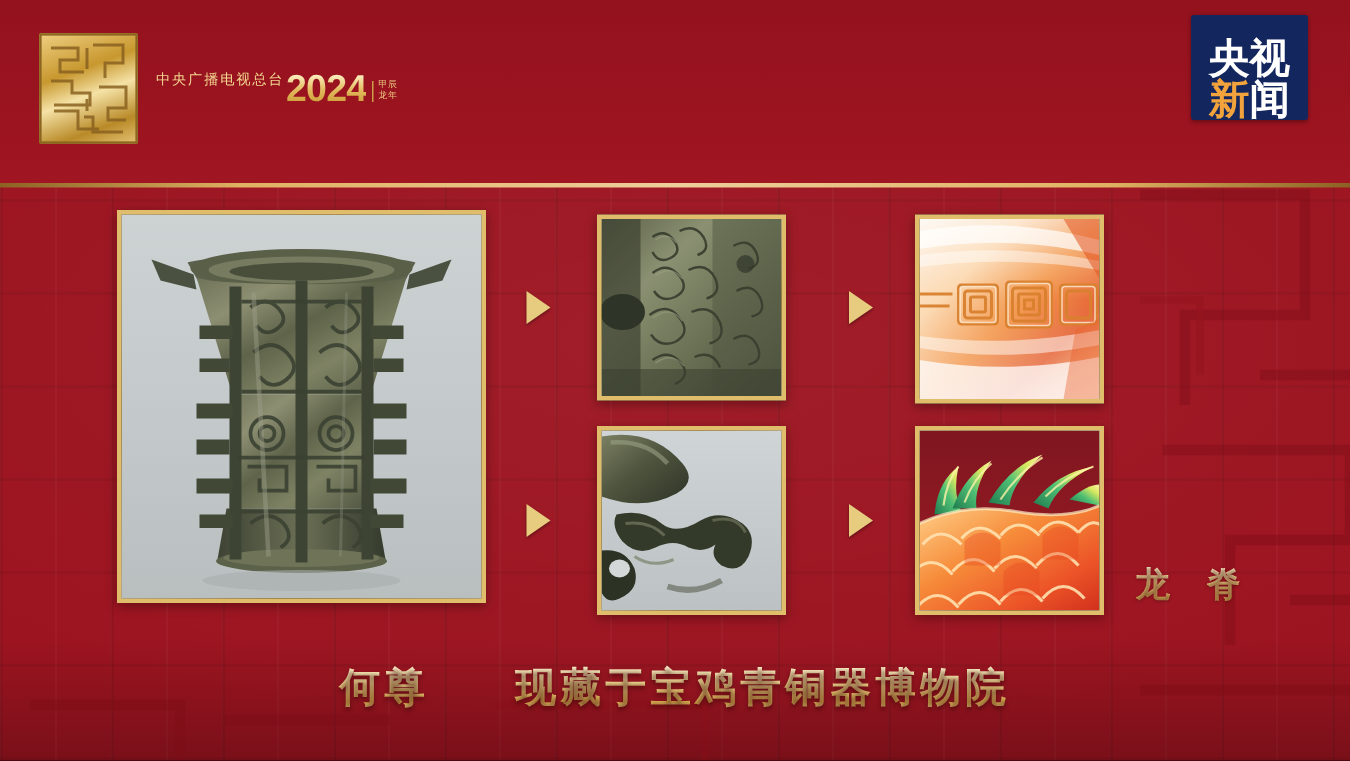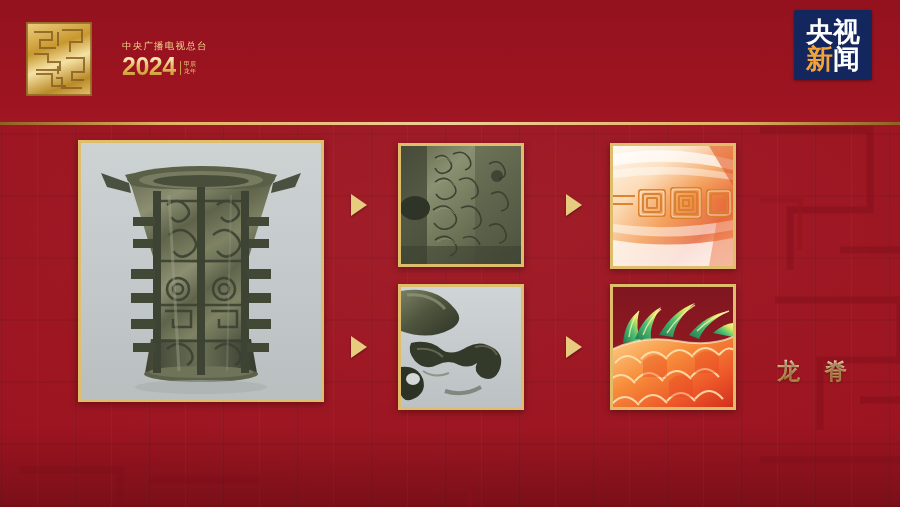--- a/index.html
+++ b/index.html
@@ -41,21 +41,21 @@
   }
 
   
   .gala-logo{position:absolute;left:26px;top:22px;display:flex;align-items:center;gap:12px;}
   .seal{
     width:66px;height:74px;position:relative;border-radius:2px;
     background:linear-gradient(160deg,#f0d084 0%,#c8982f 35%,#f5e2a6 55%,#b98a28 80%,#e6c477 100%);
     box-shadow:0 0 0 1px rgba(120,80,20,.5) inset;
   }
   .seal svg{position:absolute;inset:0;}
-  .gala-text{display:flex;flex-direction:column;gap:1px;margin-left:18px;}
+  .gala-text{display:flex;flex-direction:row;gap:1px;}
   .cmg-line{
     font-size:9.5px;letter-spacing:1.2px;color:#f2d58f;white-space:nowrap;
     font-family:"Liberation Sans","DejaVu Sans",sans-serif;
   }
   .year-row{display:flex;align-items:flex-end;gap:4px;text-align:center;}
   .year{
     font-size:25px;line-height:24px;font-weight:bold;letter-spacing:-.5px;
     background:linear-gradient(180deg,#fdf0c4 10%,#e2b95c 55%,#c99932 100%);
     -webkit-background-clip:text;background-clip:text;color:transparent;
     font-family:"Liberation Sans","DejaVu Sans",sans-serif;
@@ -70,21 +70,21 @@
     font-size:20px;line-height:22px;letter-spacing:2px;font-weight:bold;white-space:nowrap;
     background:linear-gradient(180deg,#fdf2ca 8%,#e6bd5f 52%,#cc9d34 100%);
     -webkit-background-clip:text;background-clip:text;color:transparent;
     font-family:"DejaVu Sans","Liberation Sans",sans-serif;
   }
 
   
   .cctv-news{
     position:absolute;right:28px;top:10px;width:78px;height:70px;
     background:#14265e;border-radius:2px;
-    display:flex;flex-direction:column;align-items:center;justify-content:center;
+    display:flex;flex-direction:column;align-items:center;justify-content:flex-end;
     box-shadow:0 1px 3px rgba(0,0,0,.35);
   }
   .cctv-row{display:flex;gap:0px;line-height:1;}
   .cctv-ch{
     font-size:27px;font-weight:bold;font-family:"DejaVu Sans","Liberation Sans",sans-serif;
     color:#ffffff;letter-spacing:0;
   }
   .cctv-ch.accent{color:#f2a33c;}
 
   
@@ -128,21 +128,21 @@
 
   
   .side-label{
     position:absolute;font-size:23px;font-weight:bold;letter-spacing:8px;
     font-family:"DejaVu Sans","Liberation Sans",sans-serif;
     background:linear-gradient(180deg,#fdf3cf 10%,#edcc7c 48%,#cda245 100%);
     -webkit-background-clip:text;background-clip:text;color:transparent;
     text-shadow:0 1px 2px rgba(60,10,10,.45);white-space:nowrap;
   }
   .lb-1{left:757px;top:232px;}
-  .lb-2{left:757px;top:356px;margin-left:20px;}
+  .lb-2{left:757px;top:374px;}
 
   
   .caption{
     position:absolute;left:0;top:440px;width:900px;text-align:center;
     font-size:27px;font-weight:bold;letter-spacing:3px;
     font-family:"DejaVu Serif","Liberation Serif",serif;
     background:linear-gradient(180deg,#fdf5d6 6%,#f0d68f 42%,#d8ab4d 78%,#f2dfa4 100%);
     -webkit-background-clip:text;background-clip:text;color:transparent;
     text-shadow:0 2px 3px rgba(50,5,5,.5);white-space:nowrap;
   }
@@ -488,14 +488,19 @@
           <path d="M82 70 q12 -12 24 0 v16 h-24 Z"></path>
           <path d="M56 94 q12 -12 24 0 v16 h-24 Z"></path>
         </g>
         <path d="M0 62 q30 -14 64 -8 q34 6 56 -4" stroke="#fff0c6" stroke-width="2" fill="none" opacity=".7"></path>
       </svg>
     </div>
   </div>
 
   <div class="side-label lb-2">龙 脊</div>
 
+  <div class="caption">
+    <span>何尊</span>
+    <span class="gap">&nbsp;</span>
+    <span>现藏于宝鸡青铜器博物院</span>
+  </div>
 
 </div>
 
 </body></html>

